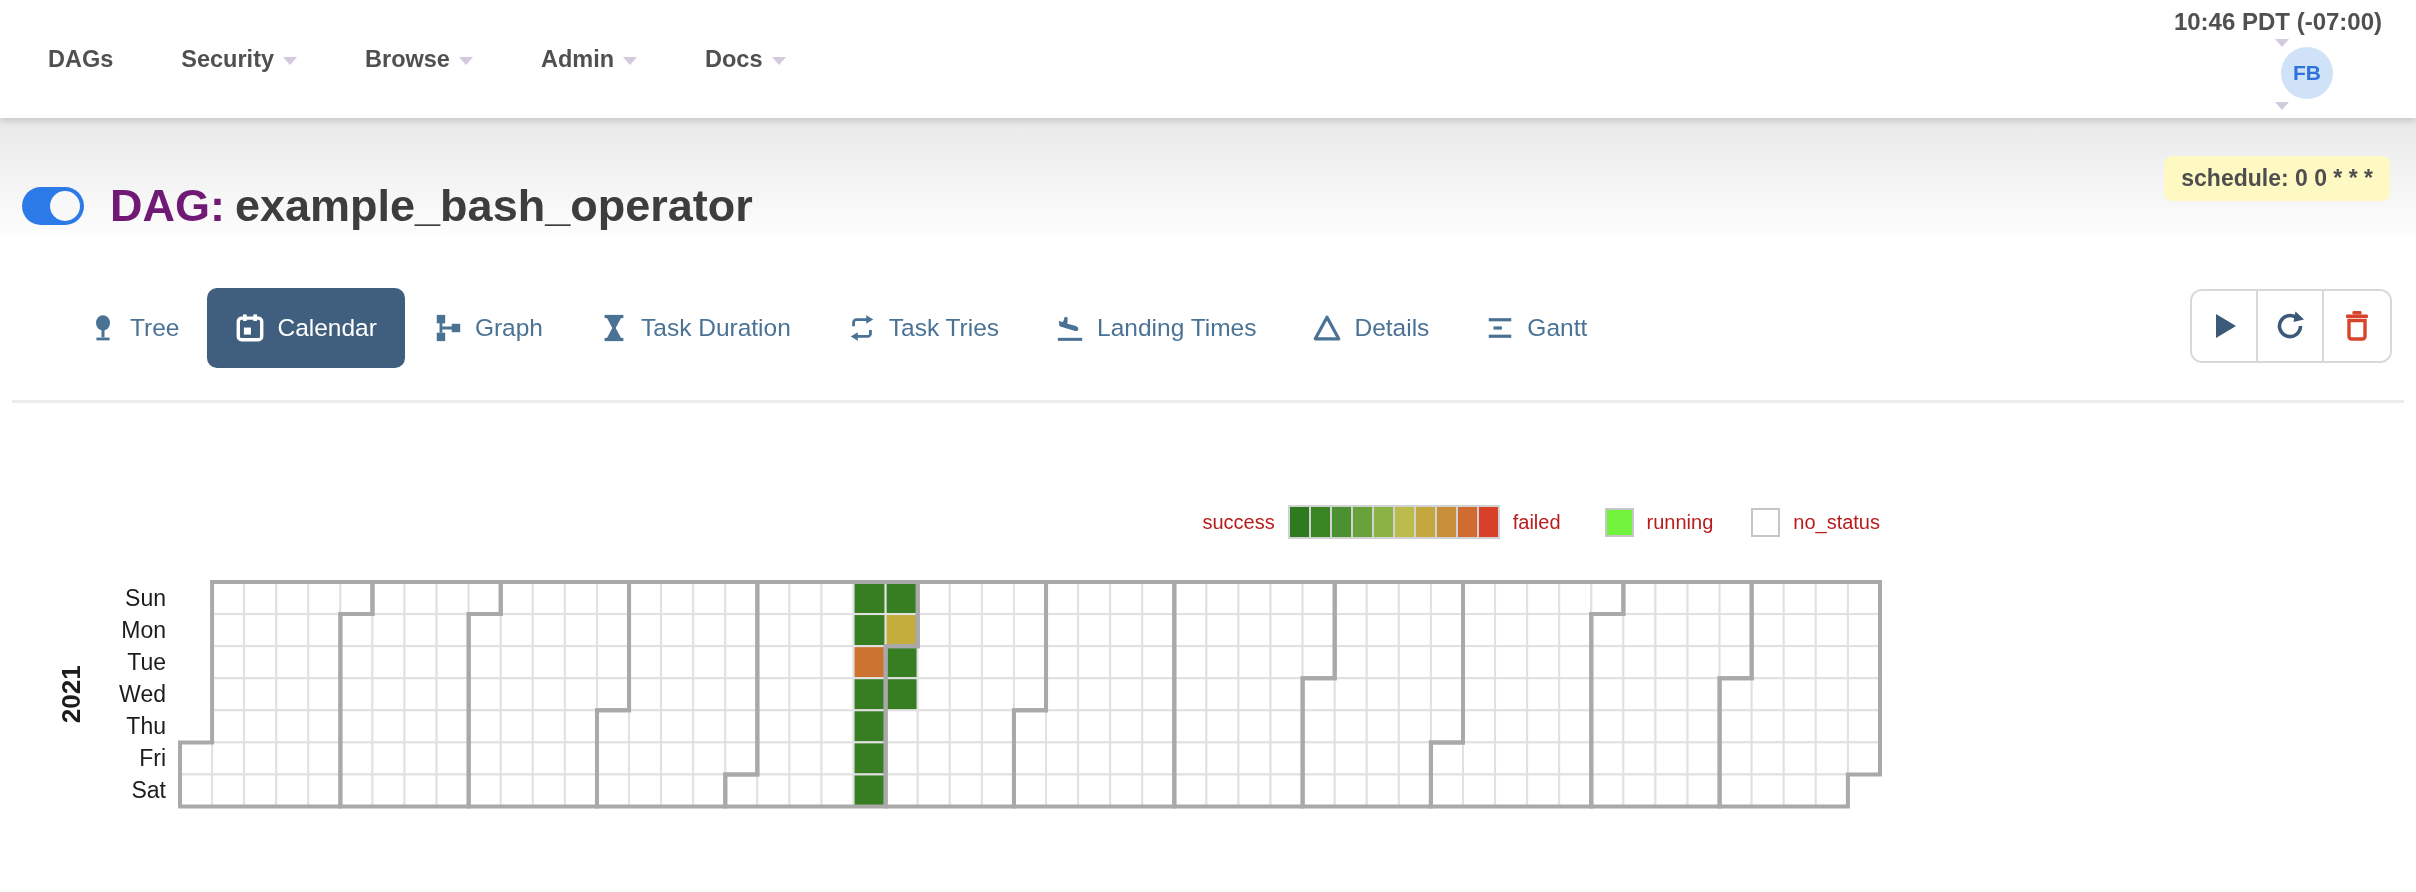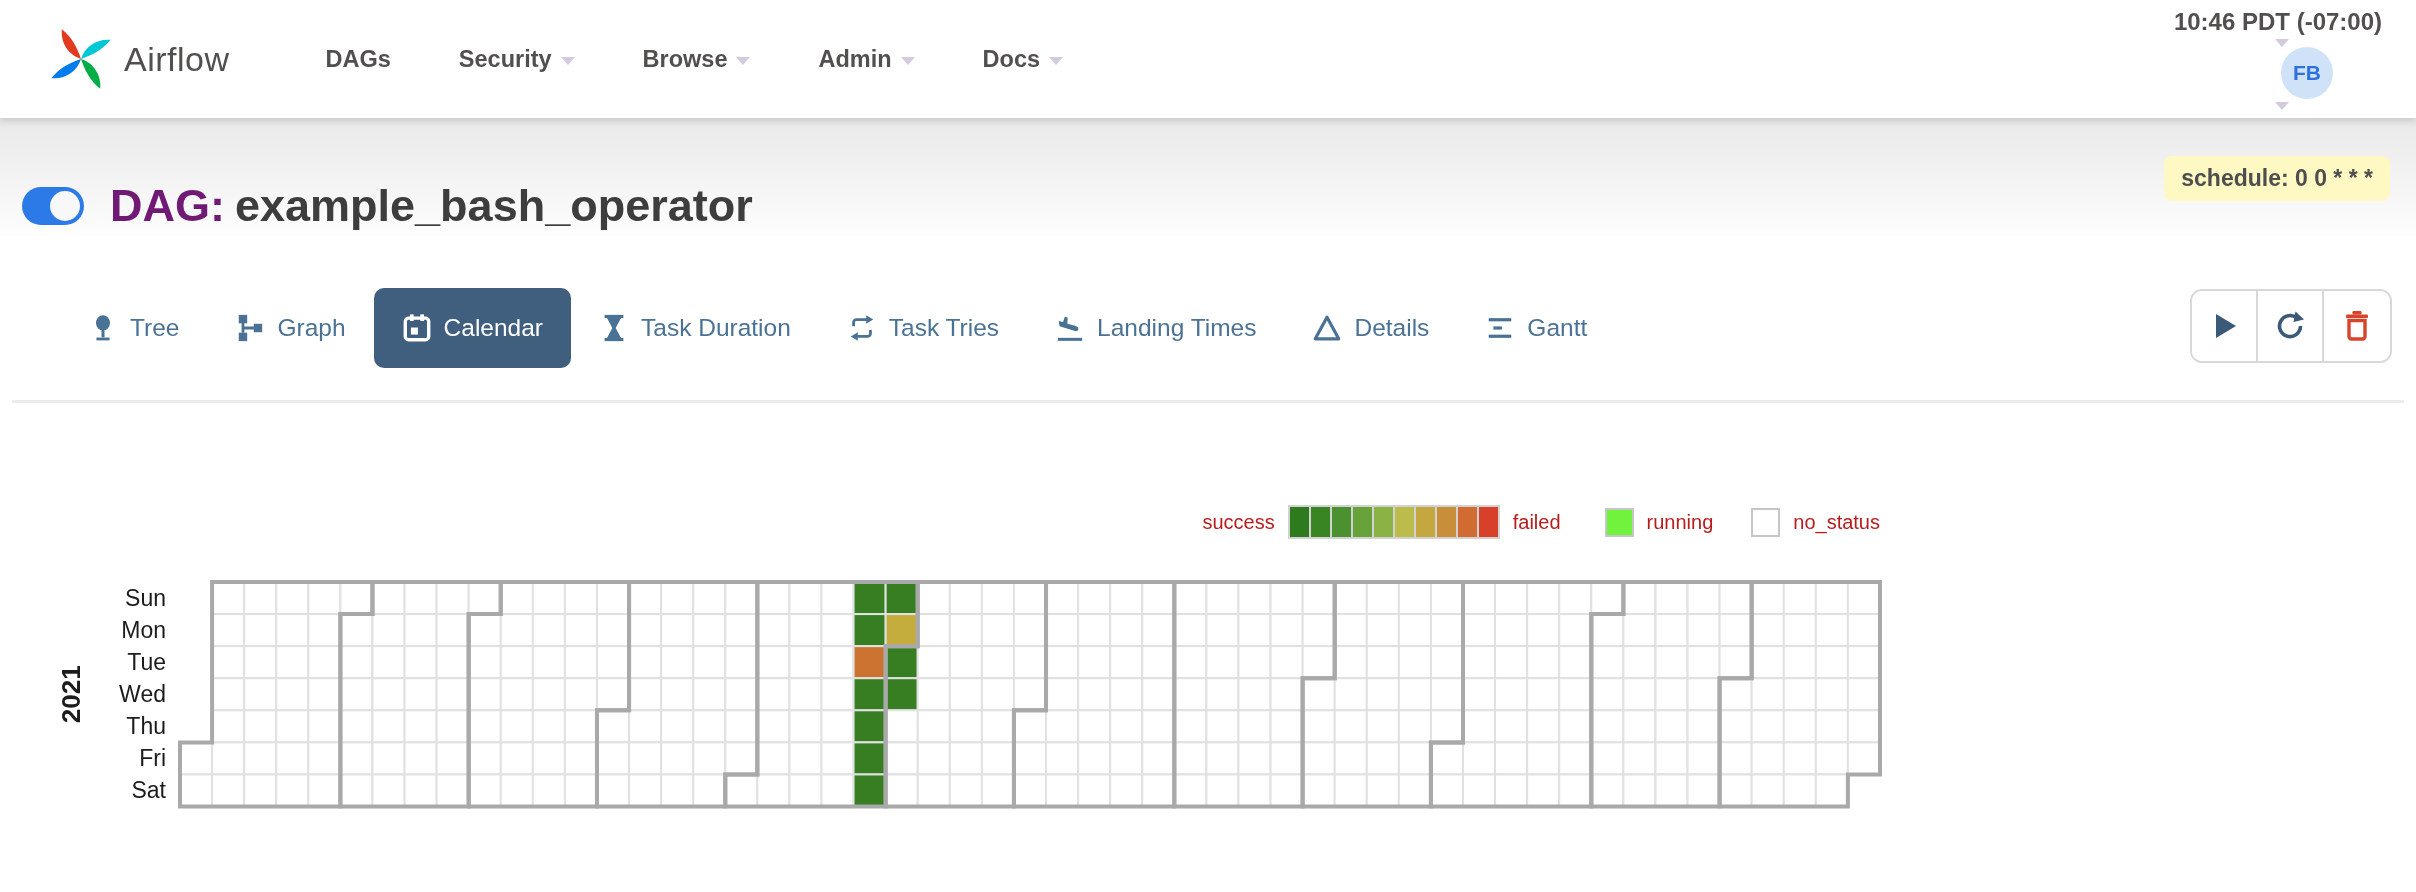--- a/index.html
+++ b/index.html
@@ -67,31 +67,20 @@
   
   .cal-svg { position:absolute; left:60px; top:566px; }
   .cal-svg text { font-family:"Liberation Sans", sans-serif; }
 </style>
 </head>
 <body>
 
 <div class="page">
 
   <div class="navbar">
-    <div class="brand-wrap">
-      <svg class="brand-logo" viewBox="0 0 100 100">
-        <g>
-          <path d="M50 50 C44 32 36 17 21 5 C19 26 31 44 50 50 Z" fill="#e43921"></path>
-          <path d="M50 50 C44 32 36 17 21 5 C19 26 31 44 50 50 Z" fill="#00c7d4" transform="rotate(90 50 50)"></path>
-          <path d="M50 50 C44 32 36 17 21 5 C19 26 31 44 50 50 Z" fill="#00ad46" transform="rotate(180 50 50)"></path>
-          <path d="M50 50 C44 32 36 17 21 5 C19 26 31 44 50 50 Z" fill="#017cee" transform="rotate(270 50 50)"></path>
-        </g>
-      </svg>
-      <span class="brand-name">Airflow</span>
-    </div>
     <div class="nav-menu">
         <div class="nav-item">
           <span class="lbl">DAGs</span>
         </div>
         <div class="nav-item">
           <span class="lbl">Security</span>
           <span class="caret"></span>
         </div>
         <div class="nav-item">
           <span class="lbl">Browse</span>
@@ -130,41 +119,41 @@
       <div class="tab">
         <span class="ticon">
           <svg viewBox="0 0 32 32" style="fill:currentColor">
             <ellipse cx="16" cy="10.5" rx="7.5" ry="8"></ellipse>
             <rect x="14.4" y="17" width="3.2" height="9"></rect>
             <rect x="9" y="26.2" width="14" height="3"></rect>
           </svg>
         </span>
         <span>Tree</span>
       </div>
+      <div class="tab active">
+        <span class="ticon">
+          <svg viewBox="0 0 32 32" style="fill:currentColor">
+            <rect x="3.5" y="5.5" width="25" height="23" rx="3.5" fill="none" stroke="currentColor" stroke-width="3.6"></rect>
+            <rect x="8.5" y="1.5" width="4" height="7"></rect>
+            <rect x="19.5" y="1.5" width="4" height="7"></rect>
+            <rect x="9.5" y="15.5" width="7.5" height="7.5"></rect>
+          </svg>
+        </span>
+        <span>Calendar</span>
+      </div>
       <div class="tab">
         <span class="ticon">
           <svg viewBox="0 0 32 32" style="fill:currentColor">
             <path d="M8.5 10v11 M8.5 16h13" stroke="currentColor" stroke-width="3" fill="none"></path>
             <rect x="4" y="2" width="9" height="9"></rect>
             <rect x="4" y="21" width="9" height="9"></rect>
             <rect x="20" y="11.5" width="9" height="9"></rect>
           </svg>
         </span>
         <span>Graph</span>
-      </div>
-      <div class="tab active">
-        <span class="ticon">
-          <svg viewBox="0 0 32 32" style="fill:currentColor">
-            <rect x="3.5" y="5.5" width="25" height="23" rx="3.5" fill="none" stroke="currentColor" stroke-width="3.6"></rect>
-            <rect x="8.5" y="1.5" width="4" height="7"></rect>
-            <rect x="19.5" y="1.5" width="4" height="7"></rect>
-            <rect x="9.5" y="15.5" width="7.5" height="7.5"></rect>
-          </svg>
-        </span>
-        <span>Calendar</span>
       </div>
       <div class="tab">
         <span class="ticon">
           <svg viewBox="0 0 32 32" style="fill:currentColor">
             <rect x="6" y="2" width="20" height="3.4"></rect>
             <rect x="6" y="26.6" width="20" height="3.4"></rect>
             <path d="M8.5 5.4h15L17.8 16l5.7 10.6h-15L14.2 16z"></path>
           </svg>
         </span>
         <span>Task Duration</span>

